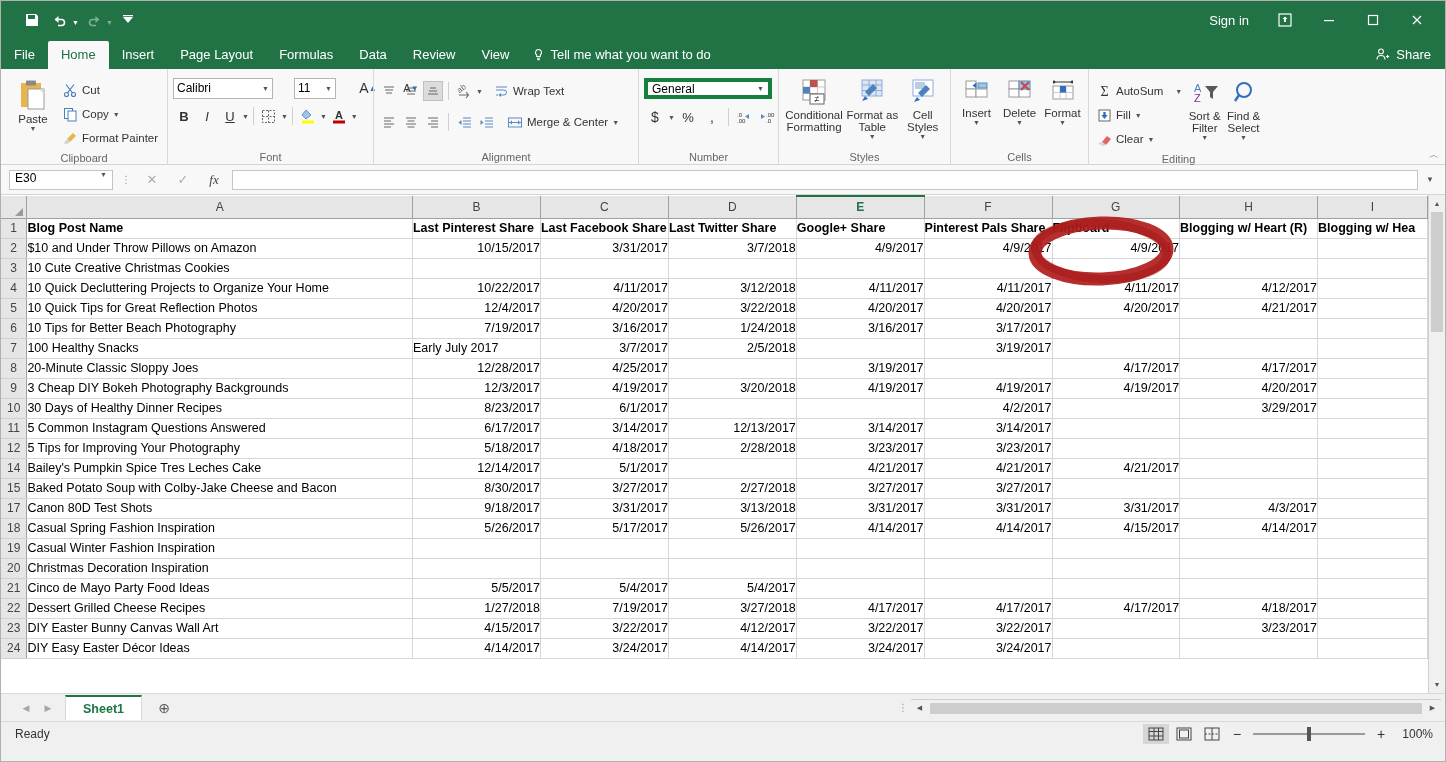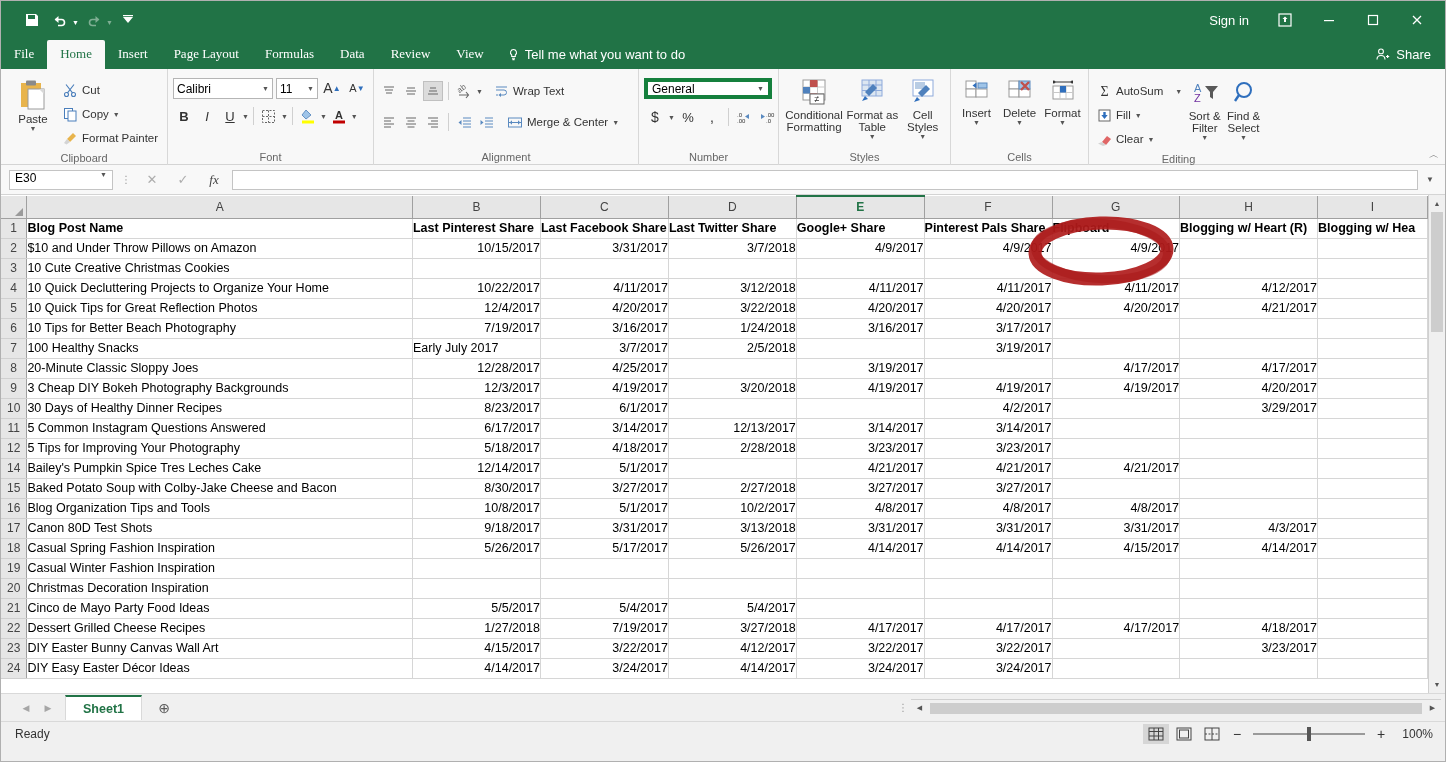--- a/index.html
+++ b/index.html
@@ -26,21 +26,21 @@
                 font-size:13.5px; pointer-events:none; }
   .tb-right { margin-left:auto; display:flex; align-items:center; padding-right:6px; }
   .signin { color:#fff; font-size:13px; padding:4px 14px; cursor:pointer; }
   .tb-icon { width:44px; height:30px; display:flex; align-items:center;
              justify-content:center; color:#fff; cursor:pointer; }
   .tb-icon svg { display:block; }
 
   
   .tabstrip { height:30px; background:#217346; display:flex; align-items:flex-end;
               position:relative; }
-  .tab { font-size:13px; color:#ffffff; padding:6px 13px 7px; cursor:pointer;font-family:Liberation Serif, serif; }
+  .tab { font-size:13px; color:#ffffff; padding:6px 13px 7px; cursor:pointer; }
   .tab.active { background:#f8f8f8; color:#217346; border-radius:2px 2px 0 0; }
   .tellme { display:flex; align-items:center; gap:5px; color:#fff; font-size:13px;
             padding:6px 10px 7px; cursor:pointer; }
   .share { margin-left:auto; display:flex; align-items:center; gap:6px; color:#fff;
            font-size:13px; padding:5px 14px 7px; cursor:pointer; }
 
   
   .ribbon { height:96px; background:#f8f8f8; display:flex; position:relative;
             border-bottom:1px solid #d4d4d4; }
   .rgroup { position:relative; height:96px; padding:4px 5px 0; display:flex;
@@ -285,21 +285,21 @@
             </span>
             <span>Format Painter</span>
           </div>
         </div>
       </div>
       <div class="rlabel">Clipboard</div>
     </div>
 
     <div class="rgroup" style="width:206px">
       <div class="rbody" style="flex-direction:column; padding-top:4px">
-        <div style="display:flex; align-items:flex-end; gap:3px">
+        <div style="display:flex; align-items:center; gap:21px">
           <div class="font-name">
             <span>Calibri</span>
             <span class="combo-caret">▼</span>
           </div>
           <div class="font-size">
             <span>11</span>
             <span class="combo-caret">▼</span>
           </div>
           <div class="fbtn">
             <span style="font-size:14px">A</span>
@@ -810,32 +810,20 @@
               <td class="cell r">8/30/2017</td>
               <td class="cell r">3/27/2017</td>
               <td class="cell r">2/27/2018</td>
               <td class="cell r">3/27/2017</td>
               <td class="cell r">3/27/2017</td>
               <td class="cell r"></td>
               <td class="cell r"></td>
               <td class="cell r"></td>
             </tr>
             <tr>
-              <th class="rhead">16</th>
-              <td class="cell l">Blog Organization Tips and Tools</td>
-              <td class="cell r">10/8/2017</td>
-              <td class="cell r">5/1/2017</td>
-              <td class="cell r">10/2/2017</td>
-              <td class="cell r">4/8/2017</td>
-              <td class="cell r">4/8/2017</td>
-              <td class="cell r">4/8/2017</td>
-              <td class="cell r"></td>
-              <td class="cell r"></td>
-            </tr>
-            <tr>
               <th class="rhead">17</th>
               <td class="cell l">Canon 80D Test Shots</td>
               <td class="cell r">9/18/2017</td>
               <td class="cell r">3/31/2017</td>
               <td class="cell r">3/13/2018</td>
               <td class="cell r">3/31/2017</td>
               <td class="cell r">3/31/2017</td>
               <td class="cell r">3/31/2017</td>
               <td class="cell r">4/3/2017</td>
               <td class="cell r"></td>

